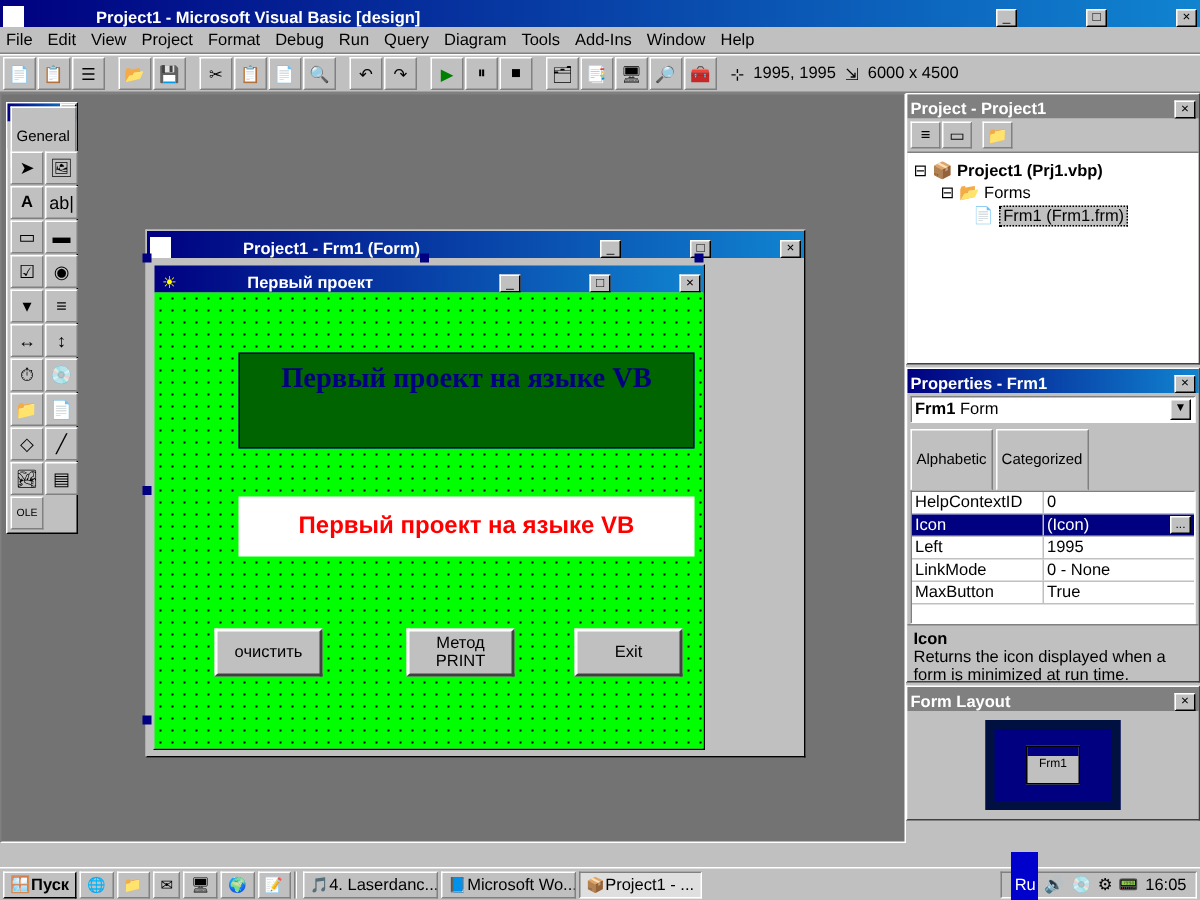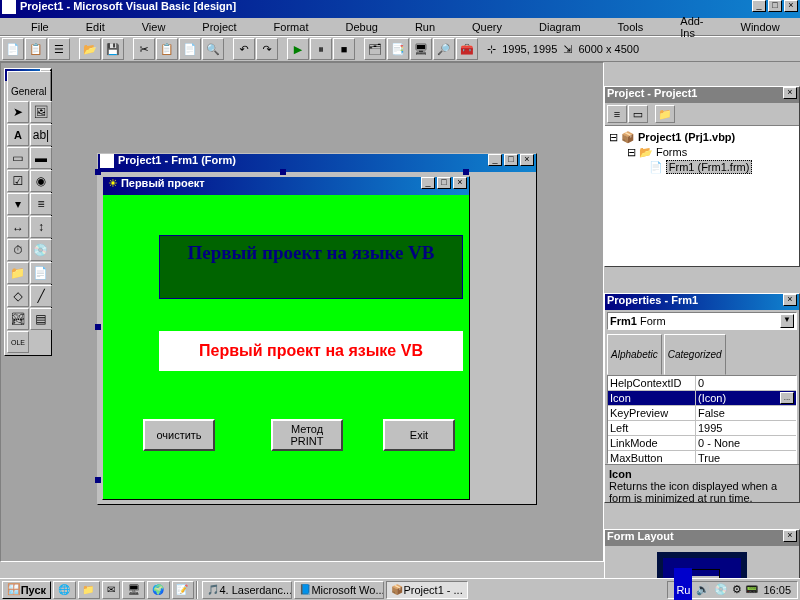--- a/index.html
+++ b/index.html
@@ -1,36 +1,36 @@
 <!DOCTYPE html>
 <html><head>
 <meta charset="utf-8">
 <style>
 * { box-sizing: border-box; margin: 0; padding: 0; font-family: "MS Sans Serif", Tahoma, sans-serif; font-size: 11px; }
 body { background: #c0c0c0; width: 800px; height: 600px; overflow: hidden; position: relative; }
 
 
-.titlebar { background: linear-gradient(to right, #000080, #1084d0); height: 18px; display: flex; align-items: flex-start; color: #fff; padding: 0 2px; }
+.titlebar { background: linear-gradient(to right, #000080, #1084d0); height: 18px; display: flex; align-items: flex-end; color: #fff; padding: 0 2px; gap: 44px; }
 .titlebar .icon { width: 14px; height: 14px; background: #fff; margin-right: 4px; }
 .titlebar .title { flex: 1; font-weight: bold; }
 .titlebar .btn { width: 14px; height: 12px; background: #c0c0c0; border: 1px solid; border-color: #fff #000 #000 #fff; margin-left: 2px; text-align: center; line-height: 9px; font-size: 9px; color: #000; }
 
 
 .menubar { background: #c0c0c0; height: 18px; display: flex; align-items: center; padding: 0 4px; border-bottom: 1px solid #808080; }
-.menubar span { margin-right: 10px; cursor: default; margin-left: 27px; }
+.menubar span { margin-right: 10px; cursor: default; }
 
 
 .toolbar { background: #c0c0c0; height: 26px; display: flex; align-items: center; padding: 1px 2px; border-top: 1px solid #fff; border-bottom: 1px solid #808080; }
 .tbbtn { width: 22px; height: 22px; border: 1px solid; border-color: #fff #808080 #808080 #fff; margin-right: 1px; display: flex; align-items: center; justify-content: center; background: #c0c0c0; }
 .tbsep { width: 4px; height: 22px; margin: 0 2px; }
 .tbtext { margin: 0 6px; }
 
 
 .main { display: flex; height: 500px; }
-.mdi { flex: 1; background: #a3a3a3; position: relative; border: 1px solid; border-color: #808080 #fff #fff #808080; }
+.mdi { flex: 1; background: #737373; position: relative; border: 1px solid; border-color: #808080 #fff #fff #808080; }
 
 
 .toolbox { width: 48px; background: #c0c0c0; position: absolute; left: 4px; top: 68px; border: 1px solid; border-color: #fff #000 #000 #fff; z-index: 5; }
 .toolbox .hdr { background: linear-gradient(to right, #000080, #1084d0); height: 12px; display: flex; justify-content: flex-end; }
 .toolbox .hdr .x { width: 11px; height: 10px; background: #c0c0c0; border: 1px solid; border-color: #fff #000 #000 #fff; font-size: 8px; text-align: center; line-height: 8px; }
 .tabhdr { background: #c0c0c0; padding: 4px 2px 2px; }
 .tab { border: 1px solid; border-color: #fff #808080 transparent #fff; padding: 14px 3px; background: #c0c0c0; font-size: 10px; }
 .toolgrid { display: grid; grid-template-columns: 22px 22px; gap: 1px; padding: 2px; }
 .tool { width: 22px; height: 22px; border: 1px solid; border-color: #fff #808080 #808080 #fff; background: #c0c0c0; display: flex; align-items: center; justify-content: center; font-size: 12px; }
 
@@ -41,33 +41,33 @@
 .innerform { width: 368px; background: #c0c0c0; border: 1px solid; border-color: #c0c0c0 #000 #000 #c0c0c0; position: relative; }
 .innerform .titlebar { background: linear-gradient(to right, #000080, #1084d0); }
 .formcanvas { background: #00ff00; background-image: radial-gradient(circle, #000 0.5px, transparent 0.6px); background-size: 8px 8px; height: 304px; position: relative; }
 .handle { width: 6px; height: 6px; background: #000080; position: absolute; }
 .lbl1 { position: absolute; left: 56px; top: 40px; width: 304px; height: 64px; background: #006400; border: 1px solid #000080; color: #000080; font-size: 19px; font-weight: bold; display: flex; align-items: flex-start; justify-content: center; padding-top: 6px; font-family: "Times New Roman", serif; }
 .lbl2 { position: absolute; left: 56px; top: 136px; width: 304px; height: 40px; background: #fff; color: #ff0000; font-size: 16px; font-weight: bold; display: flex; align-items: center; justify-content: center; font-family: Arial, sans-serif; }
 .btnvb { position: absolute; height: 32px; background: #c0c0c0; border: 2px solid; border-color: #fff #404040 #404040 #fff; display: flex; align-items: center; justify-content: center; text-align: center; }
 
 
 .rightcol { width: 196px; display: flex; flex-direction: column; background: #c0c0c0; }
-.panel { border: 1px solid; border-color: #fff #404040 #404040 #fff; margin-bottom: 2px; margin-top: 24px; }
+.panel { border: 1px solid; border-color: #fff #404040 #404040 #fff; margin-bottom: 2px; }
 .panel .titlebar { height: 16px; font-size: 10px; }
 .panel .titlebar.inactive { background: #808080; }
 .projbody { background: #fff; padding: 4px; height: 140px; font-size: 11px; }
 .projbody .tree-line { padding: 1px 0; white-space: nowrap; }
 .projbody .selected { background: #c0c0c0; border: 1px dotted #000; padding: 0 2px; }
 .projtoolbar { background: #c0c0c0; padding: 2px; display: flex; border-bottom: 1px solid #808080; }
 .projtoolbar .tbbtn { width: 20px; height: 18px; }
 .propbody { background: #c0c0c0; height: 192px; display: flex; flex-direction: column; }
 .propcombo { margin: 2px; height: 18px; background: #fff; border: 1px solid; border-color: #808080 #fff #fff #808080; display: flex; align-items: center; padding: 0 2px; }
 .propcombo .dd { width: 14px; height: 14px; background: #c0c0c0; border: 1px solid; border-color: #fff #000 #000 #fff; margin-left: auto; text-align: center; font-size: 8px; }
 .proptabs { display: flex; padding: 2px 2px 0; }
-.proptabs .tab { margin-right: 2px; font-style: italic; }
+.proptabs .tab { margin-right: 2px; }
 .propgrid { flex: 1; overflow: hidden; background: #fff; border: 1px solid; border-color: #808080 #fff #fff #808080; margin: 0 2px; }
 .proprow { display: flex; height: 15px; border-bottom: 1px solid #c0c0c0; }
 .proprow .pn { width: 88px; padding: 1px 2px; border-right: 1px solid #c0c0c0; overflow: hidden; }
 .proprow .pv { flex: 1; padding: 1px 2px; overflow: hidden; display: flex; align-items: center; }
 .proprow.sel { background: #000080; color: #fff; }
 .proprow .ellip { width: 14px; height: 12px; background: #c0c0c0; border: 1px solid; border-color: #fff #000 #000 #fff; margin-left: auto; font-size: 8px; text-align: center; color: #000; }
 .propdesc { padding: 3px 4px; border-top: 1px solid #808080; height: 38px; background: #c0c0c0; }
 .layoutbody { background: #c0c0c0; height: 72px; display: flex; align-items: center; justify-content: center; }
 .monitor { width: 90px; height: 60px; background: #000080; border: 6px solid #001040; position: relative; display: flex; align-items: center; justify-content: center; }
 .monform { width: 36px; height: 26px; background: #c0c0c0; border: 1px solid #000; }
@@ -249,24 +249,20 @@
           <span class="tab">Categorized</span>
         </div>
         <div class="propgrid" id="propgrid">
             <div class="proprow">
               <div class="pn">HelpContextID</div>
               <div class="pv">0</div>
             </div>
             <div class="proprow sel">
               <div class="pn">Icon</div>
               <div class="pv">(Icon)<div class="ellip">...</div></div>
-            </div>
-            <div class="proprow">
-              <div class="pn">KeyPreview</div>
-              <div class="pv">False</div>
             </div>
             <div class="proprow">
               <div class="pn">Left</div>
               <div class="pv">1995</div>
             </div>
             <div class="proprow">
               <div class="pn">LinkMode</div>
               <div class="pv">0 - None</div>
             </div>
             <div class="proprow">

